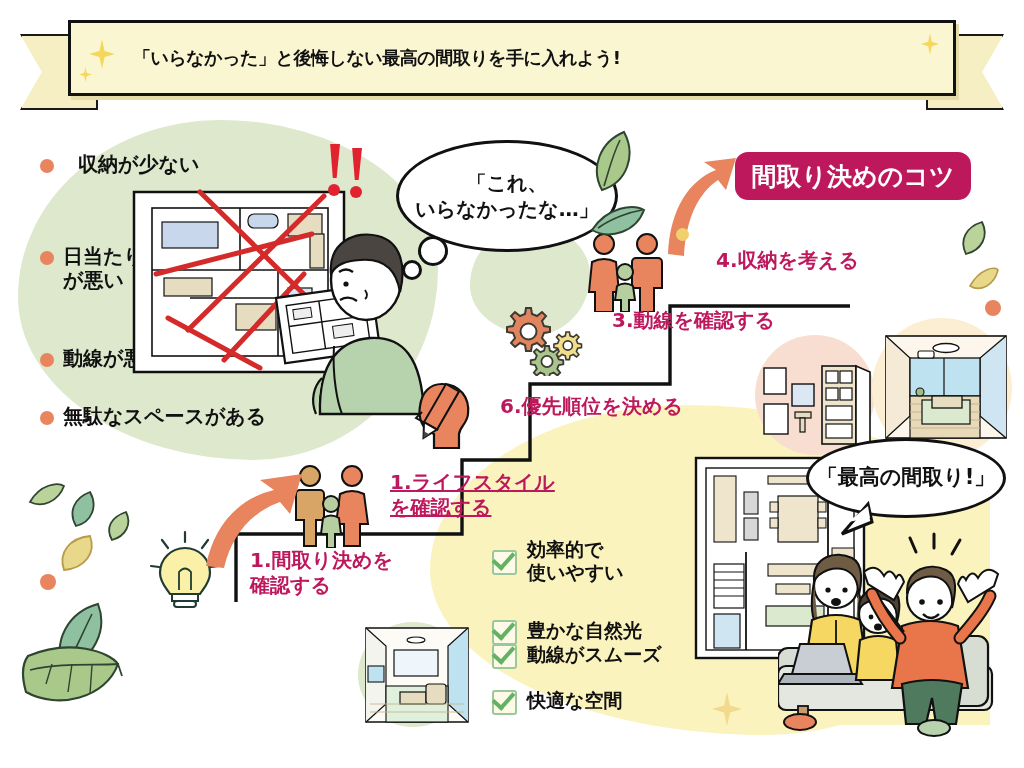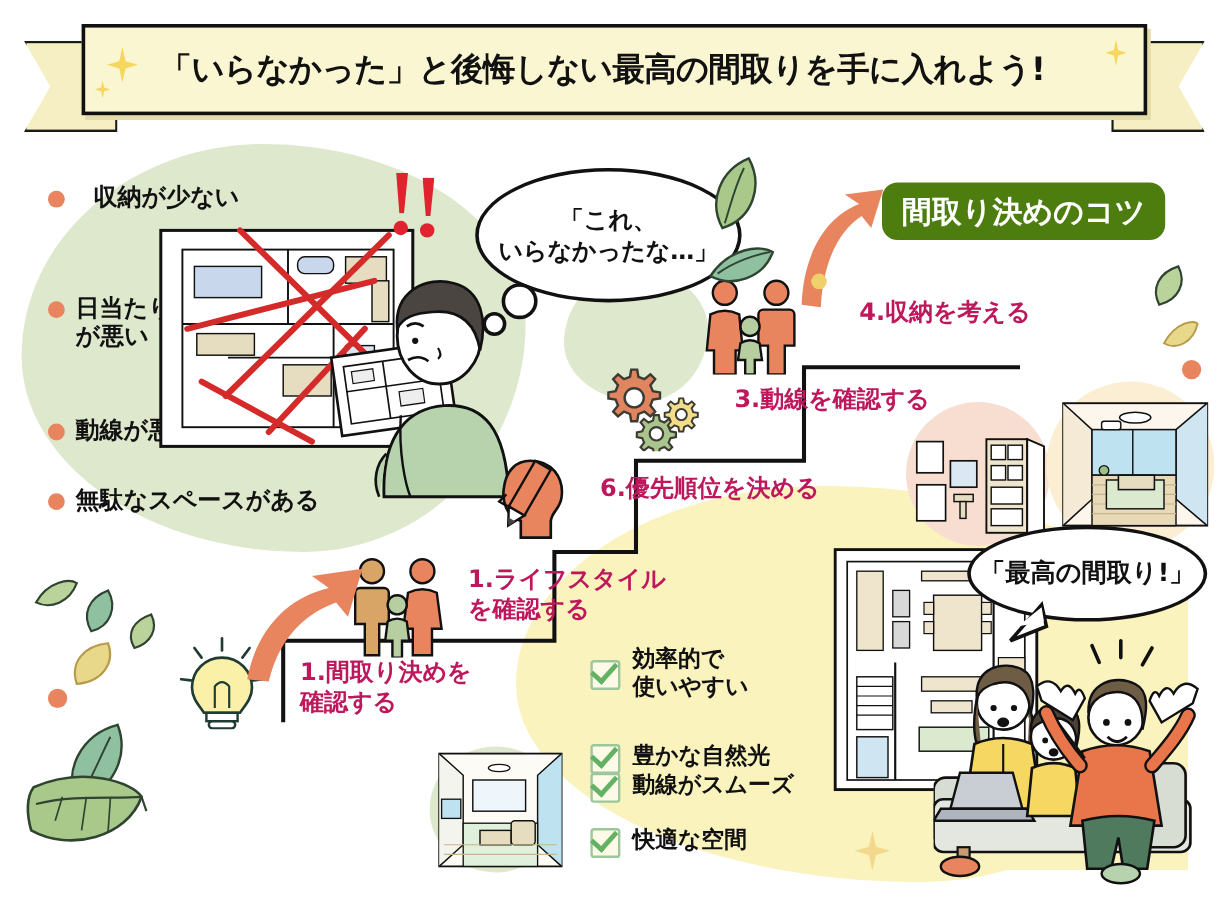--- a/index.html
+++ b/index.html
@@ -41,34 +41,34 @@
   
   .ribbon-wrap{position:absolute;left:20px;top:20px;width:984px;height:92px;}
   .ribbon-tail{position:absolute;top:14px;width:74px;height:72px;background:#f7efc4;
       border:2.5px solid #1a1a1a;}
   .ribbon-tail.l{left:0;clip-path:polygon(0 0,100% 0,100% 100%,0 100%,28% 50%);}
   .ribbon-tail.r{right:0;clip-path:polygon(0 0,100% 0,72% 50%,100% 100%,0 100%);}
   .ribbon-body{position:absolute;left:48px;top:0;right:48px;height:76px;
       background:#fbf6d2;border:3px solid #111;box-sizing:border-box;
       box-shadow:3px 4px 0 #e4dba9;display:flex;align-items:center;}
   .ribbon-title{
-      font-size:27px;font-weight:bold;color:#111;letter-spacing:-.5px;
+      font-size:18px;font-weight:bold;color:#111;letter-spacing:-.5px;
       white-space:nowrap;padding-left:62px;line-height:1;}
   .spark{position:absolute;}
   .spark i{display:block;background:#f5d75e;
       clip-path:polygon(50% 0,60% 40%,100% 50%,60% 60%,50% 100%,40% 60%,0 50%,40% 40%);}
 
   
   .bullet{position:absolute;display:flex;align-items:flex-start;gap:9px;}
   .bullet .dot{width:14px;height:14px;border-radius:50%;background:#e8845e;
       flex:0 0 14px;margin-top:7px;}
   .bullet .txt{font-size:20px;font-weight:bold;color:#111;line-height:1.22;white-space:pre-line;}
 
   
-  .badge{position:absolute;background:#4d7c0f;border-radius:13px;color:#fff;
+  .badge{position:absolute;background:#be185d;border-radius:13px;color:#fff;
       font-weight:bold;display:flex;align-items:center;justify-content:center;}
 
   
   .bubble{position:absolute;background:#fff;border:3px solid #111;border-radius:50%;
       display:flex;align-items:center;justify-content:center;text-align:center;
       font-weight:bold;color:#111;line-height:1.3;}
   .bdot{position:absolute;background:#fff;border:3px solid #111;border-radius:50%;}
 
   
   .steplabel{position:absolute;font-size:20px;font-weight:bold;color:#be185d;
@@ -261,24 +261,24 @@
     <circle cx="18" cy="12" r="10" fill="#e8845e" stroke="#111" stroke-width="2"></circle>
     <path d="M6 30 q12 -6 24 0 l3 30 h-6 v20 h-18 v-20 h-6Z" fill="#e8845e" stroke="#111" stroke-width="2"></path>
     <circle cx="61" cy="12" r="10" fill="#e8845e" stroke="#111" stroke-width="2"></circle>
     <path d="M50 26 h22 a4 4 0 0 1 4 4 v26 h-8 v24 h-14 v-24 h-8 v-26 a4 4 0 0 1 4 -4Z" fill="#e8845e" stroke="#111" stroke-width="2"></path>
     <circle cx="39" cy="40" r="8" fill="#b7cfa0" stroke="#111" stroke-width="2"></circle>
     <path d="M31 54 q8 -5 16 0 l2 14 h-6 v12 h-8 v-12 h-6Z" fill="#b7cfa0" stroke="#111" stroke-width="2"></path>
   </svg>
 
   <div class="steplabel" style="left:250px;top:548px;">1.間取り決めを
 確認する</div>
-  <div class="steplabel" style="left:390px;top:470px;">1.ライフスタイル
+  <div class="steplabel" style="left:390px;top:470px;text-decoration:underline;">1.ライフスタイル
 を確認する</div>
   <div class="steplabel" style="left:500px;top:394px;">6.優先順位を決める</div>
-  <div class="steplabel" style="left:612px;top:320px;">3.動線を確認する</div>
+  <div class="steplabel" style="left:612px;top:308px;">3.動線を確認する</div>
   <div class="steplabel" style="left:716px;top:248px;">4.収納を考える</div>
 
   <svg class="arrow abs" style="left:200px;top:470px;" width="110" height="100">
     <path d="M6 96 C14 54 40 28 74 20 L60 10 L102 4 L90 44 L80 32 C52 42 32 64 24 98 Z" fill="#e8845e"></path>
   </svg>
   <svg class="arrow abs" style="left:410px;top:376px;" width="1" height="1"></svg>
 
 
   <div class="check-row" style="left:492px;top:538px;">
     <span class="cbox"></span>

